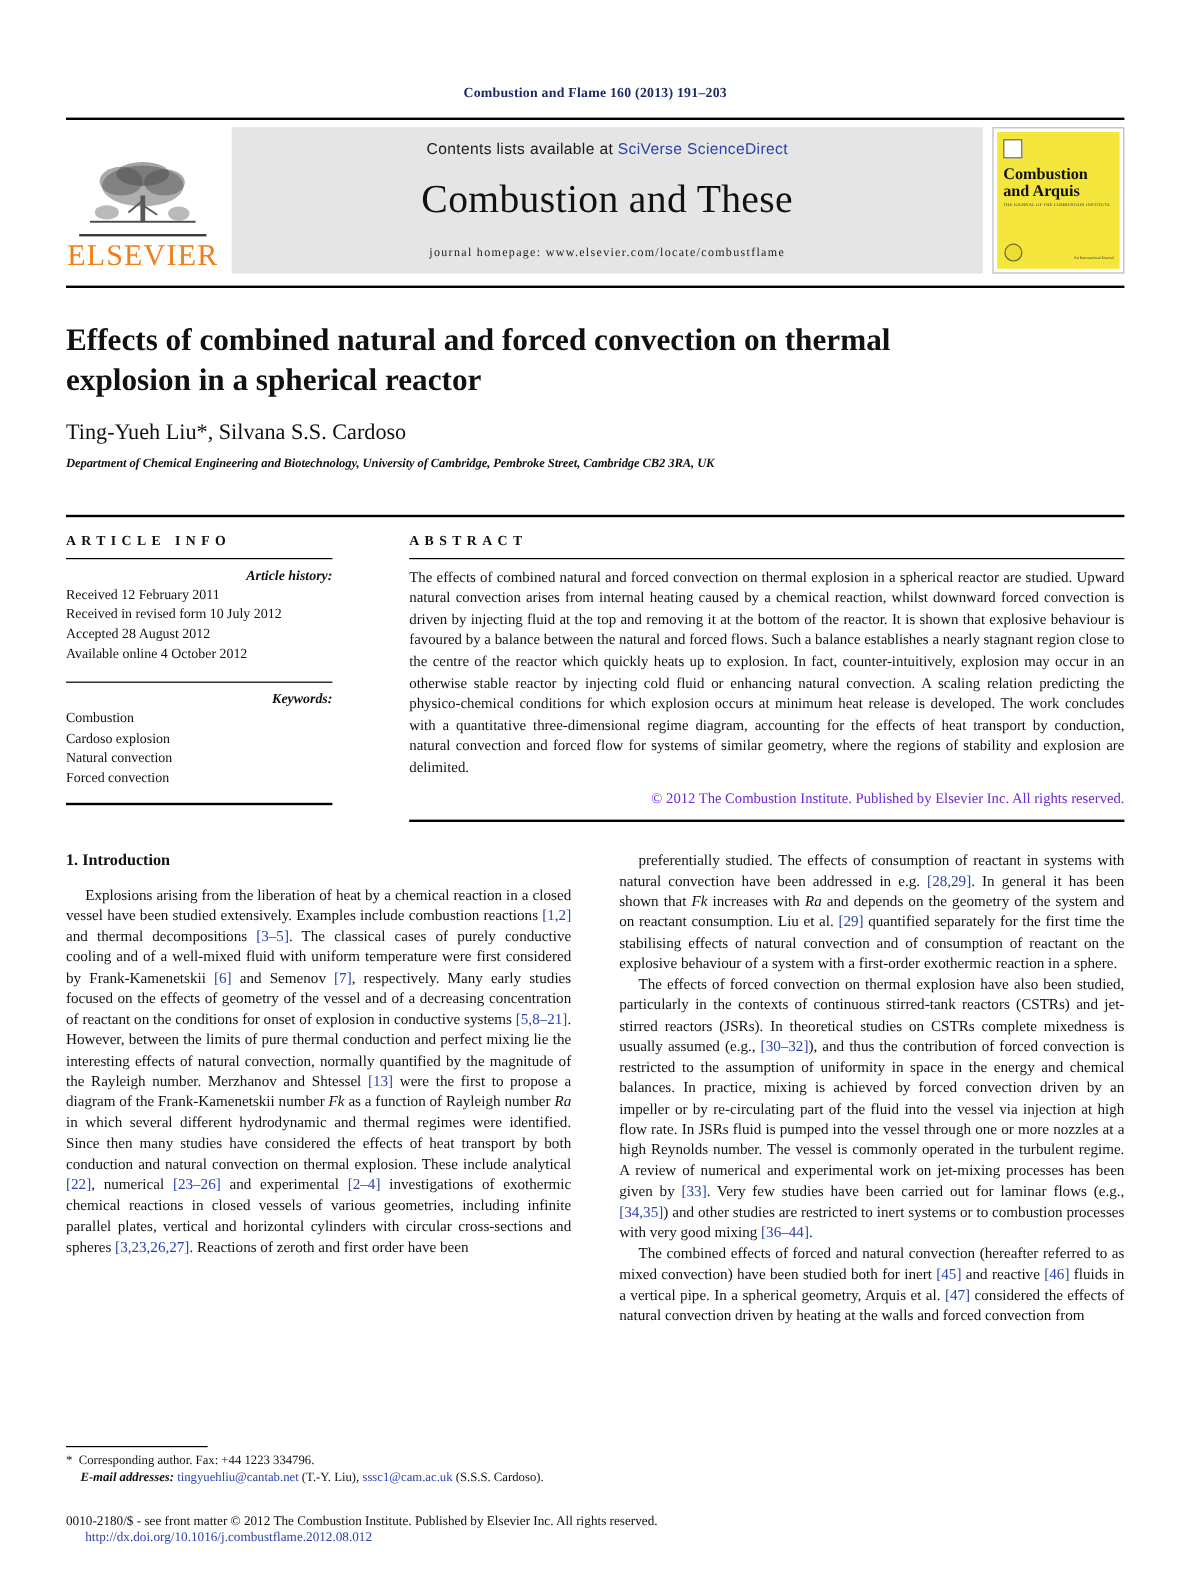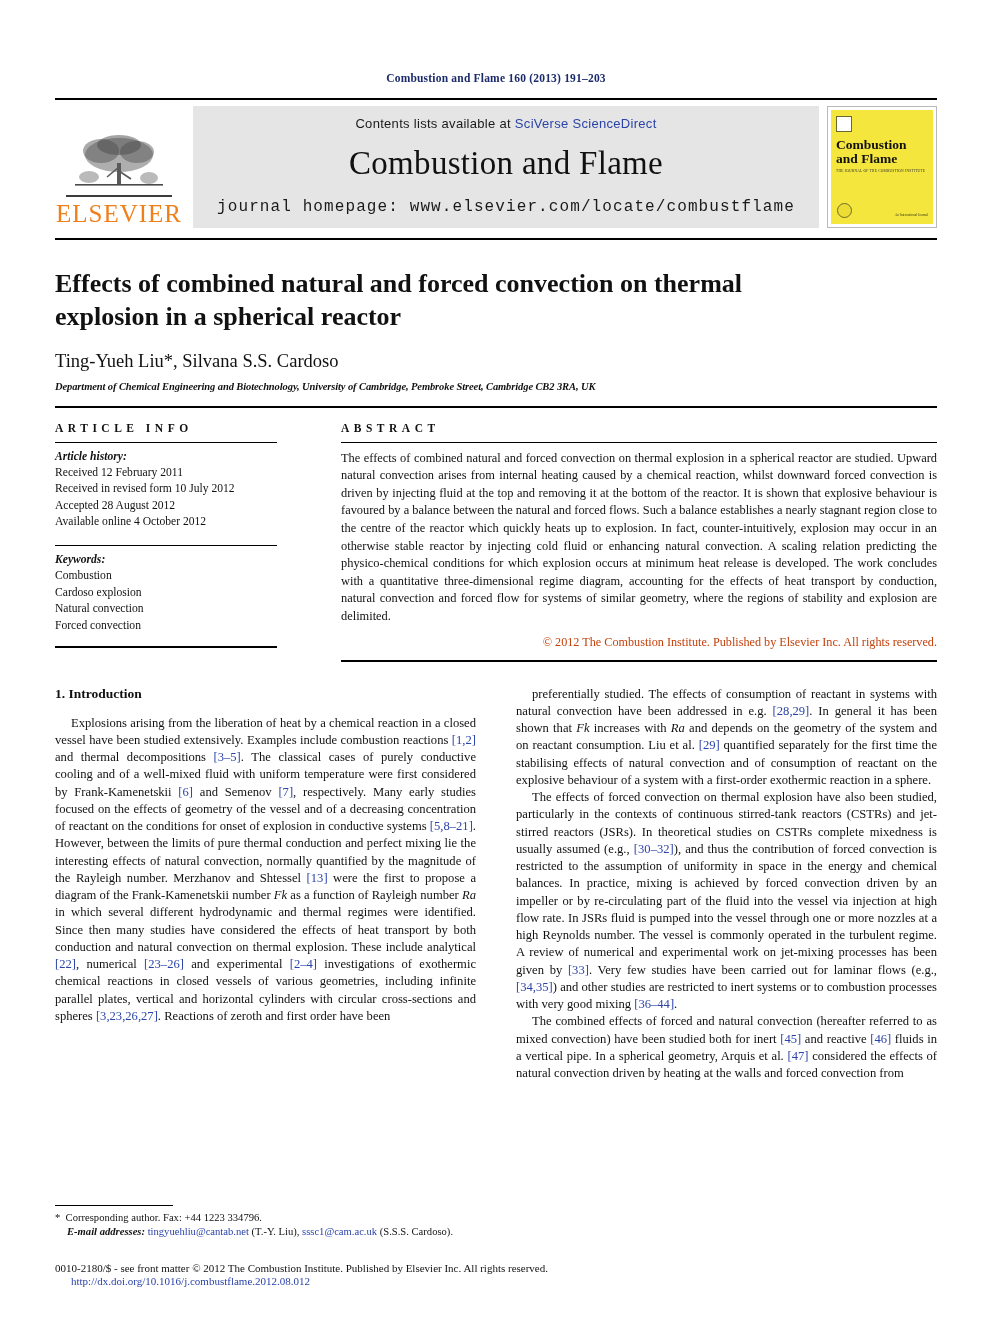--- a/index.html
+++ b/index.html
@@ -89,22 +89,22 @@
     text-decoration: none;
   }
   .journal-name {
     font-family: "Liberation Serif", serif;
     font-size: 33px;
     color: #111;
     letter-spacing: .3px;
     margin-top: -2px;
   }
   .homepage-line {
-    font-family: Liberation Mono, monospace;
-    font-size: 16px;
+    font-family: Liberation Serif, serif;
+    font-size: 10px;
     color: #1a1a1a;
     letter-spacing: 1.1px;
   }
   .cover-thumb {
     flex: 0 0 110px;
     width: 110px;
     border: 1px solid #b9b9b9;
     background: #fff;
     padding: 3px;
     box-sizing: border-box;
@@ -177,21 +177,21 @@
     font-style: italic;
     font-weight: bold;
     font-size: 10.5px;
     margin-top: 9px;
     color: #111;
     letter-spacing: -.1px;
   }
 
   
   .info-abstract {
-    margin-top: 14px;
+    margin-top: 37px;
     border-top: 2px solid #000;
     display: flex;
     padding-top: 14px;
   }
   .col-info {
     flex: 0 0 238px;
     width: 238px;
     padding-right: 16px;
     box-sizing: border-box;
   }
@@ -212,36 +212,37 @@
   .info-block {
     font-family: "Liberation Serif", serif;
     font-size: 11.6px;
     line-height: 1.42;
     color: #111;
     padding-top: 6px;
   }
   .info-label {
     font-style: italic;
     font-weight: bold;
+    text-align: right;
   }
   .info-gap { height: 14px; }
   .abstract-text {
     font-family: "Liberation Serif", serif;
     font-size: 12.4px;
     line-height: 1.42;
     text-align: justify;
     color: #111;
     padding-top: 7px;
   }
   .copyright {
     text-align: right;
     font-family: "Liberation Serif", serif;
     font-size: 12.2px;
     margin-top: 9px;
-    color: #c2410c;
+    color: #6d28d9;
   }
   .abs-bottom-rule {
     border-top: 2px solid #000;
     margin-top: 10px;
   }
   .info-bottom-rule {
     border-top: 2px solid #000;
     margin-top: 12px;
   }
 
@@ -336,29 +337,29 @@
           <ellipse cx="22" cy="44" rx="10" ry="6" fill="#666" opacity="0.45"></ellipse>
           <ellipse cx="82" cy="45" rx="9" ry="6" fill="#666" opacity="0.45"></ellipse>
         </g>
       </svg>
       <div class="elsevier-rule"></div>
       <div class="elsevier-word">ELSEVIER</div>
     </div>
 
     <div class="journal-banner">
       <div class="contents-line"><span>Contents lists available at </span><span class="sd-link">SciVerse ScienceDirect</span></div>
-      <div class="journal-name">Combustion and Flame</div>
+      <div class="journal-name">Combustion and These</div>
       <div class="homepage-line">journal homepage: www.elsevier.com/locate/combustflame</div>
     </div>
 
     <div class="cover-thumb">
       <div class="cover-inner">
         <div class="cover-pub"></div>
         <div class="cover-title">Combustion</div>
-        <div class="cover-title">and Flame</div>
+        <div class="cover-title">and Arquis</div>
         <div class="cover-sub">THE JOURNAL OF THE COMBUSTION INSTITUTE</div>
         <div class="cover-badge"></div>
         <div class="cover-foot">An International Journal</div>
       </div>
     </div>
   </div>
 
   <div class="title-rule"></div>
 
   <h1 class="article-title">Effects of combined natural and forced convection on thermal explosion in a spherical reactor</h1>

